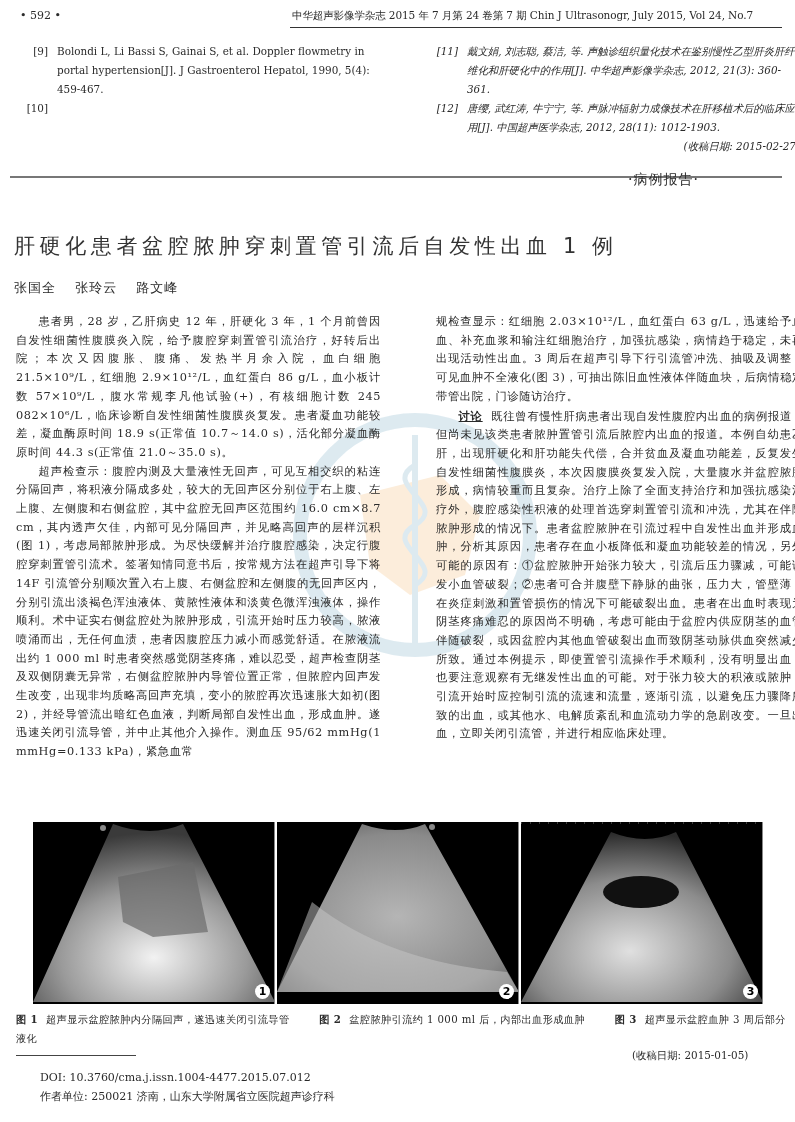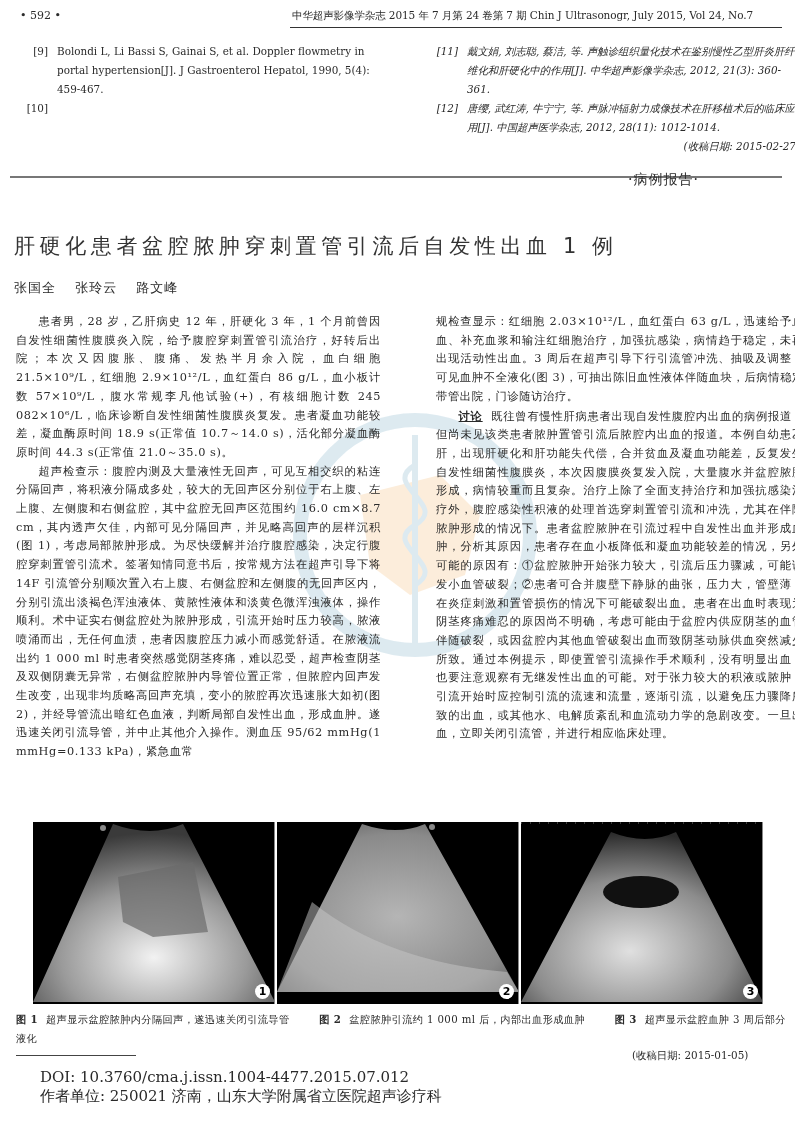--- a/index.html
+++ b/index.html
@@ -37,21 +37,21 @@
   .fig { flex: 1; position: relative; background: #000; overflow: hidden; border-right: 1px solid #888; }
   .fig svg { display: block; }
   .fig-badge { position: absolute; right: 4px; bottom: 5px; width: 15px; height: 15px; border-radius: 50%; background: #fff; color: #000; font-size: 11px; font-family: "DejaVu Sans", sans-serif; text-align: center; line-height: 15px; font-weight: bold; }
 
   .captions { left: 16px; top: 1010px; width: 770px; font-size: 10.2px; line-height: 19px; letter-spacing: 0.4px; }
   .captions .lbl { font-weight: bold; margin-right: 8px; }
   .captions .cap { margin-right: 26px; }
 
   .received2 { left: 632px; top: 1049px; font-size: 10.4px; }
   .footnote-rule { left: 16px; top: 1055px; width: 120px; height: 1px; background: #444; }
-  .footnotes { left: 40px; top: 1068px; font-size: 15px; line-height: 19px; }
+  .footnotes { left: 40px; top: 1068px; font-size: 11px; line-height: 19px; }
 </style>
 </head>
 <body>
 
 <div class="abs header-left">• 592 •</div>
 <div class="abs header-right">中华超声影像学杂志 2015 年 7 月第 24 卷第 7 期   Chin J Ultrasonogr, July 2015, Vol 24, No.7</div>
 <div class="abs header-rule"></div>
 
 <div class="abs refs refs-left">
   <div class="ref">
@@ -62,21 +62,21 @@
     <span class="num">[10]</span>
   </div>
 </div>
 <div class="abs refs refs-right">
   <div class="ref">
     <span class="num">[11]</span>
     <span>戴文娟, 刘志聪, 蔡洁, 等. 声触诊组织量化技术在鉴别慢性乙型肝炎肝纤维化和肝硬化中的作用[J]. 中华超声影像学杂志, 2012, 21(3): 360-361.</span>
   </div>
   <div class="ref">
     <span class="num">[12]</span>
-    <span>唐缨, 武红涛, 牛宁宁, 等. 声脉冲辐射力成像技术在肝移植术后的临床应用[J]. 中国超声医学杂志, 2012, 28(11): 1012-1014.</span>
+    <span>唐缨, 武红涛, 牛宁宁, 等. 声脉冲辐射力成像技术在肝移植术后的临床应用[J]. 中国超声医学杂志, 2012, 28(11): 1012-1903.</span>
   </div>
   <div class="received">(收稿日期: 2015-02-27)</div>
 </div>
 
 <div class="abs section-rule2"></div>
 
 <div class="abs column-title">·病例报告·</div>
 <div class="abs article-title">肝硬化患者盆腔脓肿穿刺置管引流后自发性出血 1 例</div>
 <div class="abs authors">
   <span>张国全</span>

